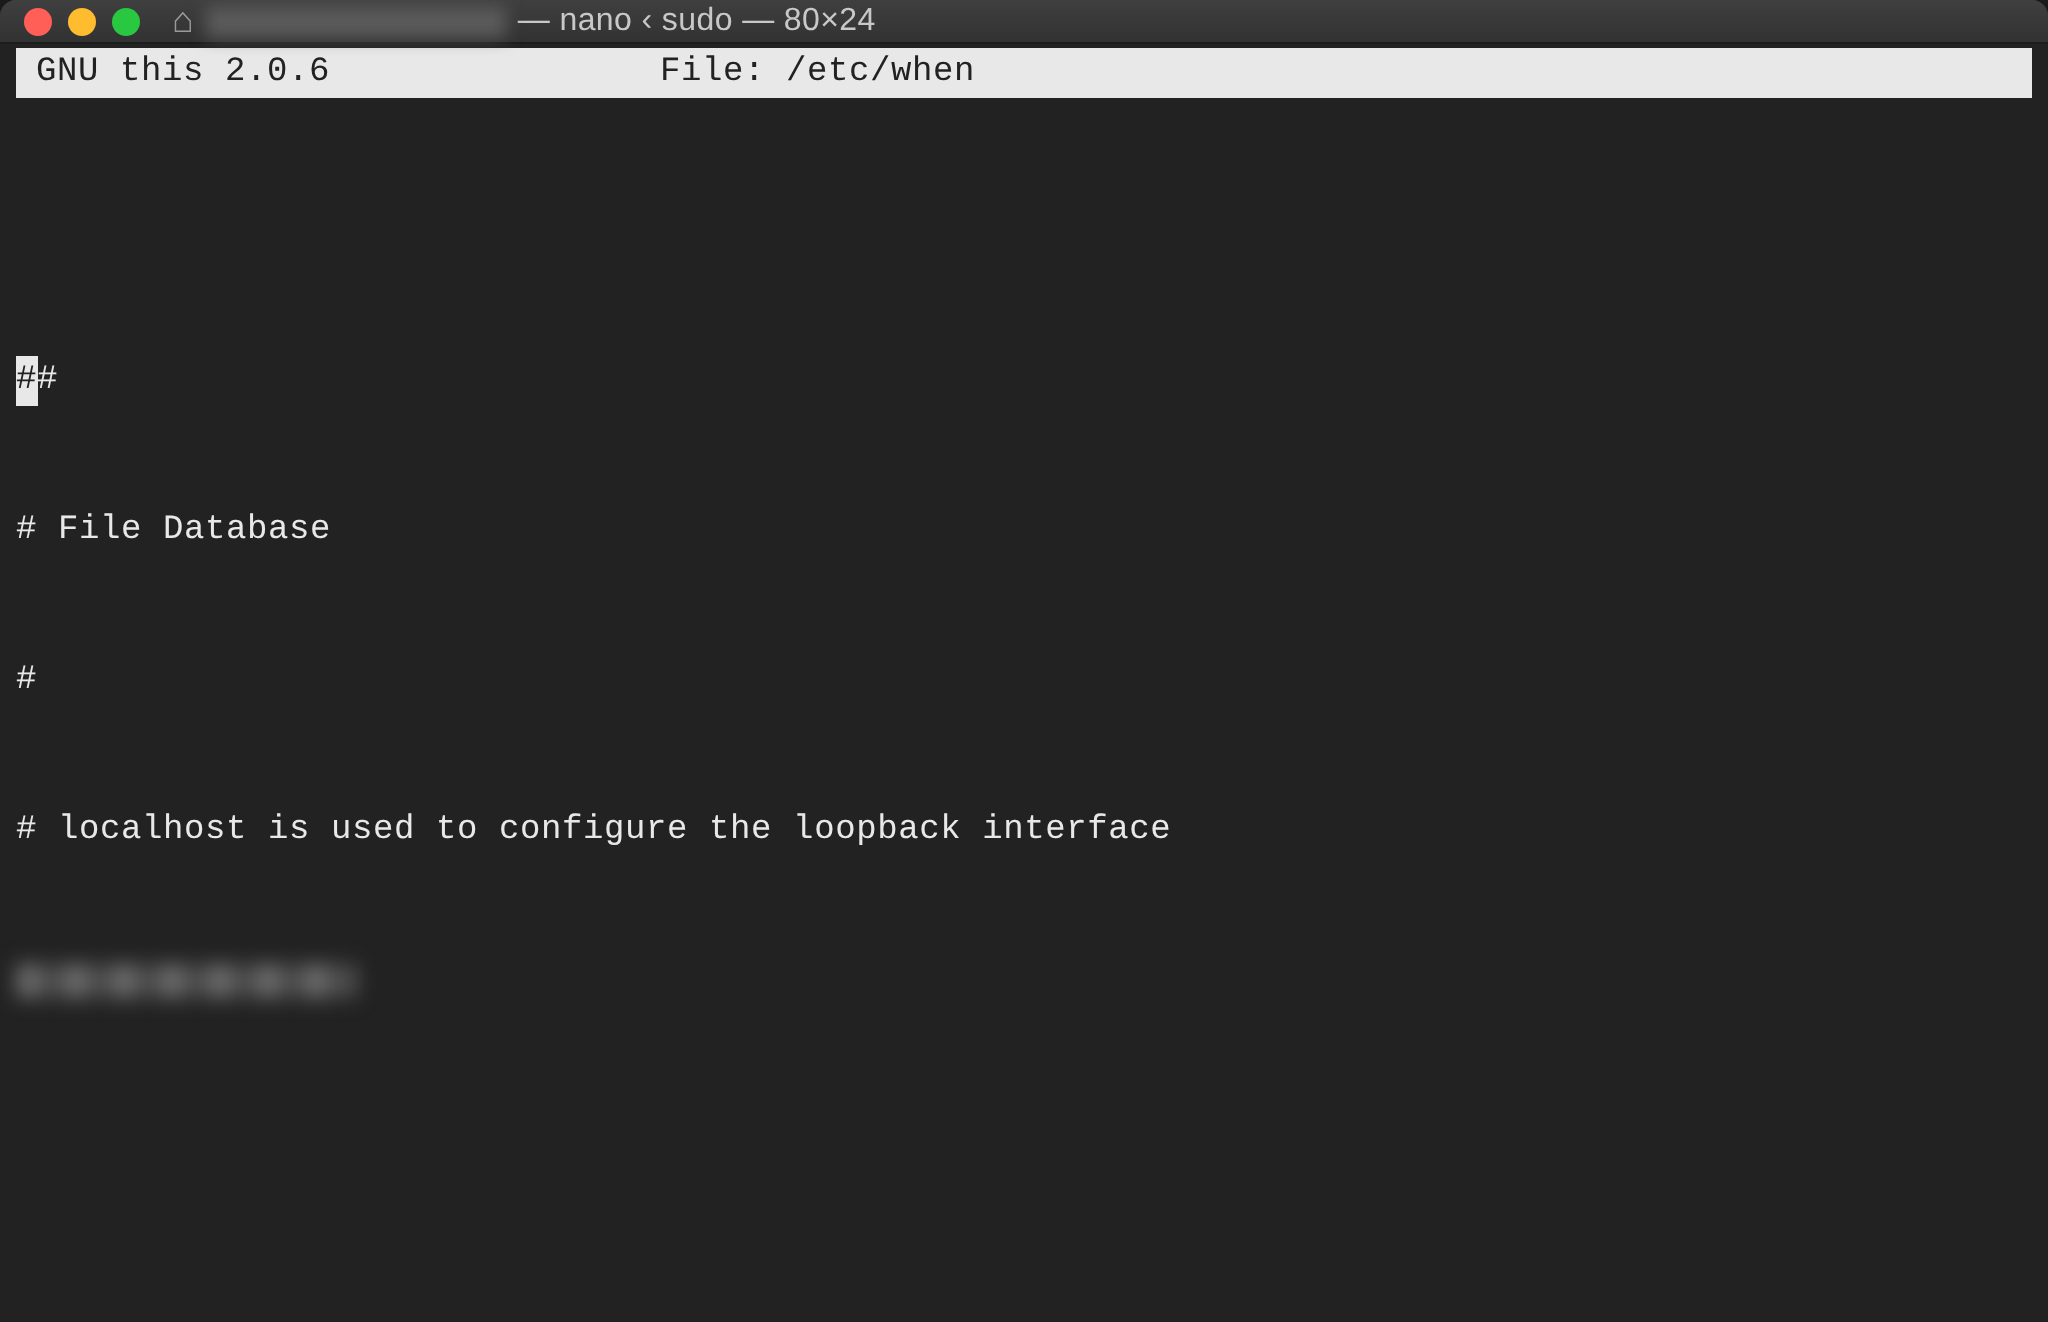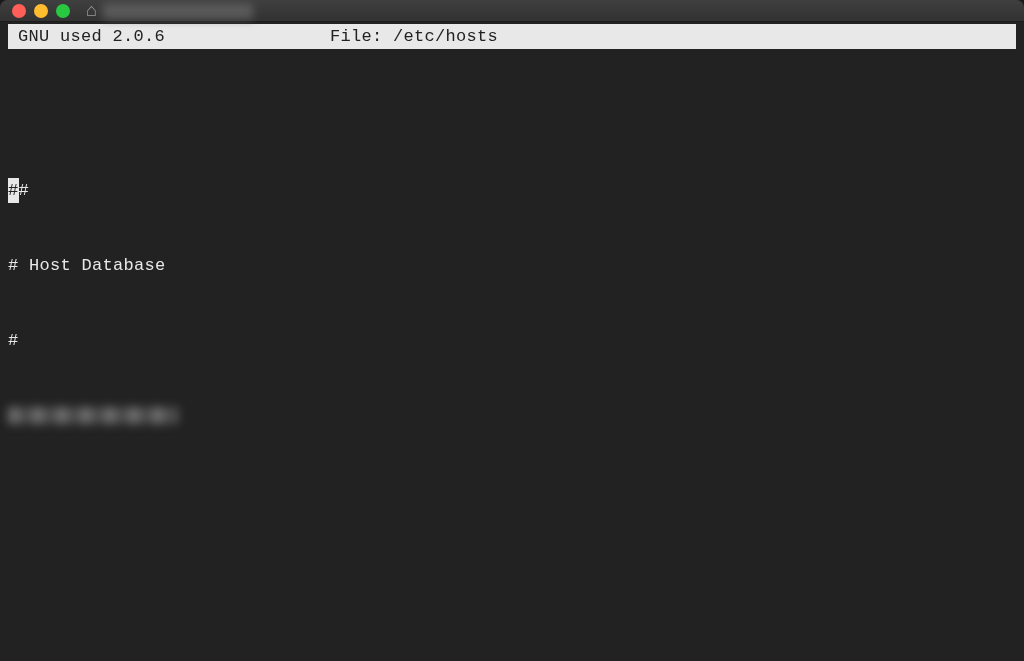--- a/index.html
+++ b/index.html
@@ -102,33 +102,35 @@
 
 <div class="window">
   <div class="titlebar">
     <div class="traffic-lights">
       <div class="traffic-light tl-red"></div>
       <div class="traffic-light tl-yellow"></div>
       <div class="traffic-light tl-green"></div>
     </div>
     <span class="title-icon">⌂</span>
     <span class="title-blur"></span>
+    <span class="title-text">— nano ‹ sudo — 80×24</span>
   </div>
 
   <div class="terminal">
     <div class="nano-header">
-      <span class="left">GNU used 2.0.6</span>
-      <span class="mid">File: /etc/hosts</span>
+      <span class="left">GNU this 2.0.6</span>
+      <span class="mid">File: /etc/when</span>
     </div>
 
     <div class="content">
       <div class="line">&nbsp;</div>
       <div class="line"><span class="cursor-hash">#</span><span>#</span></div>
-      <div class="line"># Host Database</div>
+      <div class="line"># File Database</div>
       <div class="line">#</div>
+      <div class="line"># localhost is used to configure the loopback interface</div>
       <div class="line"><span class="blur-strip" style="width:170px"></span></div>
       
       
       
       
       
       
       
       
       

